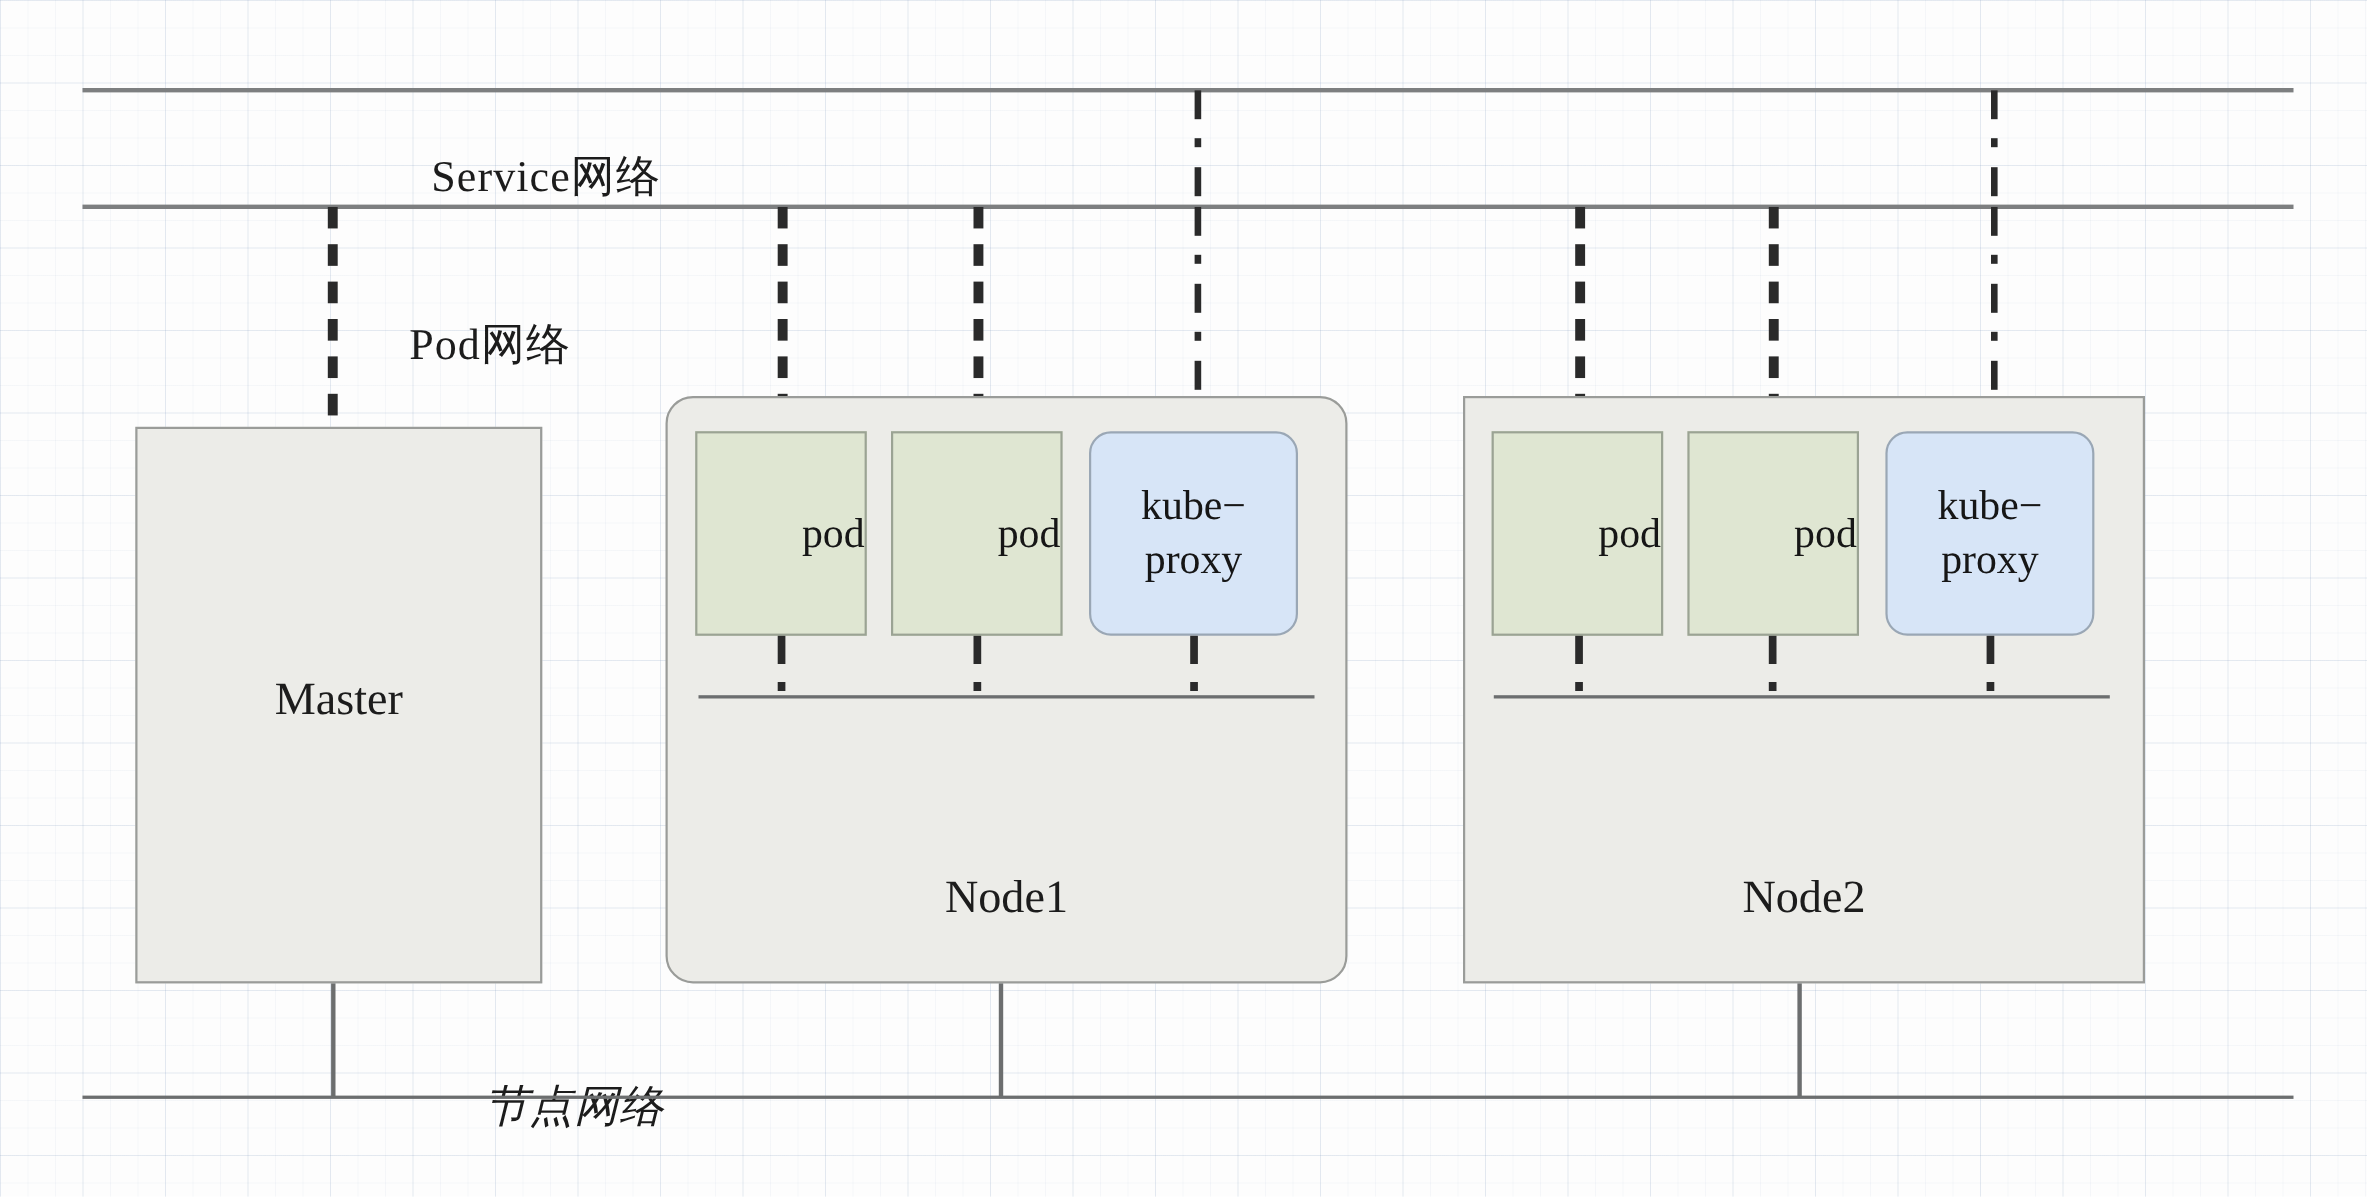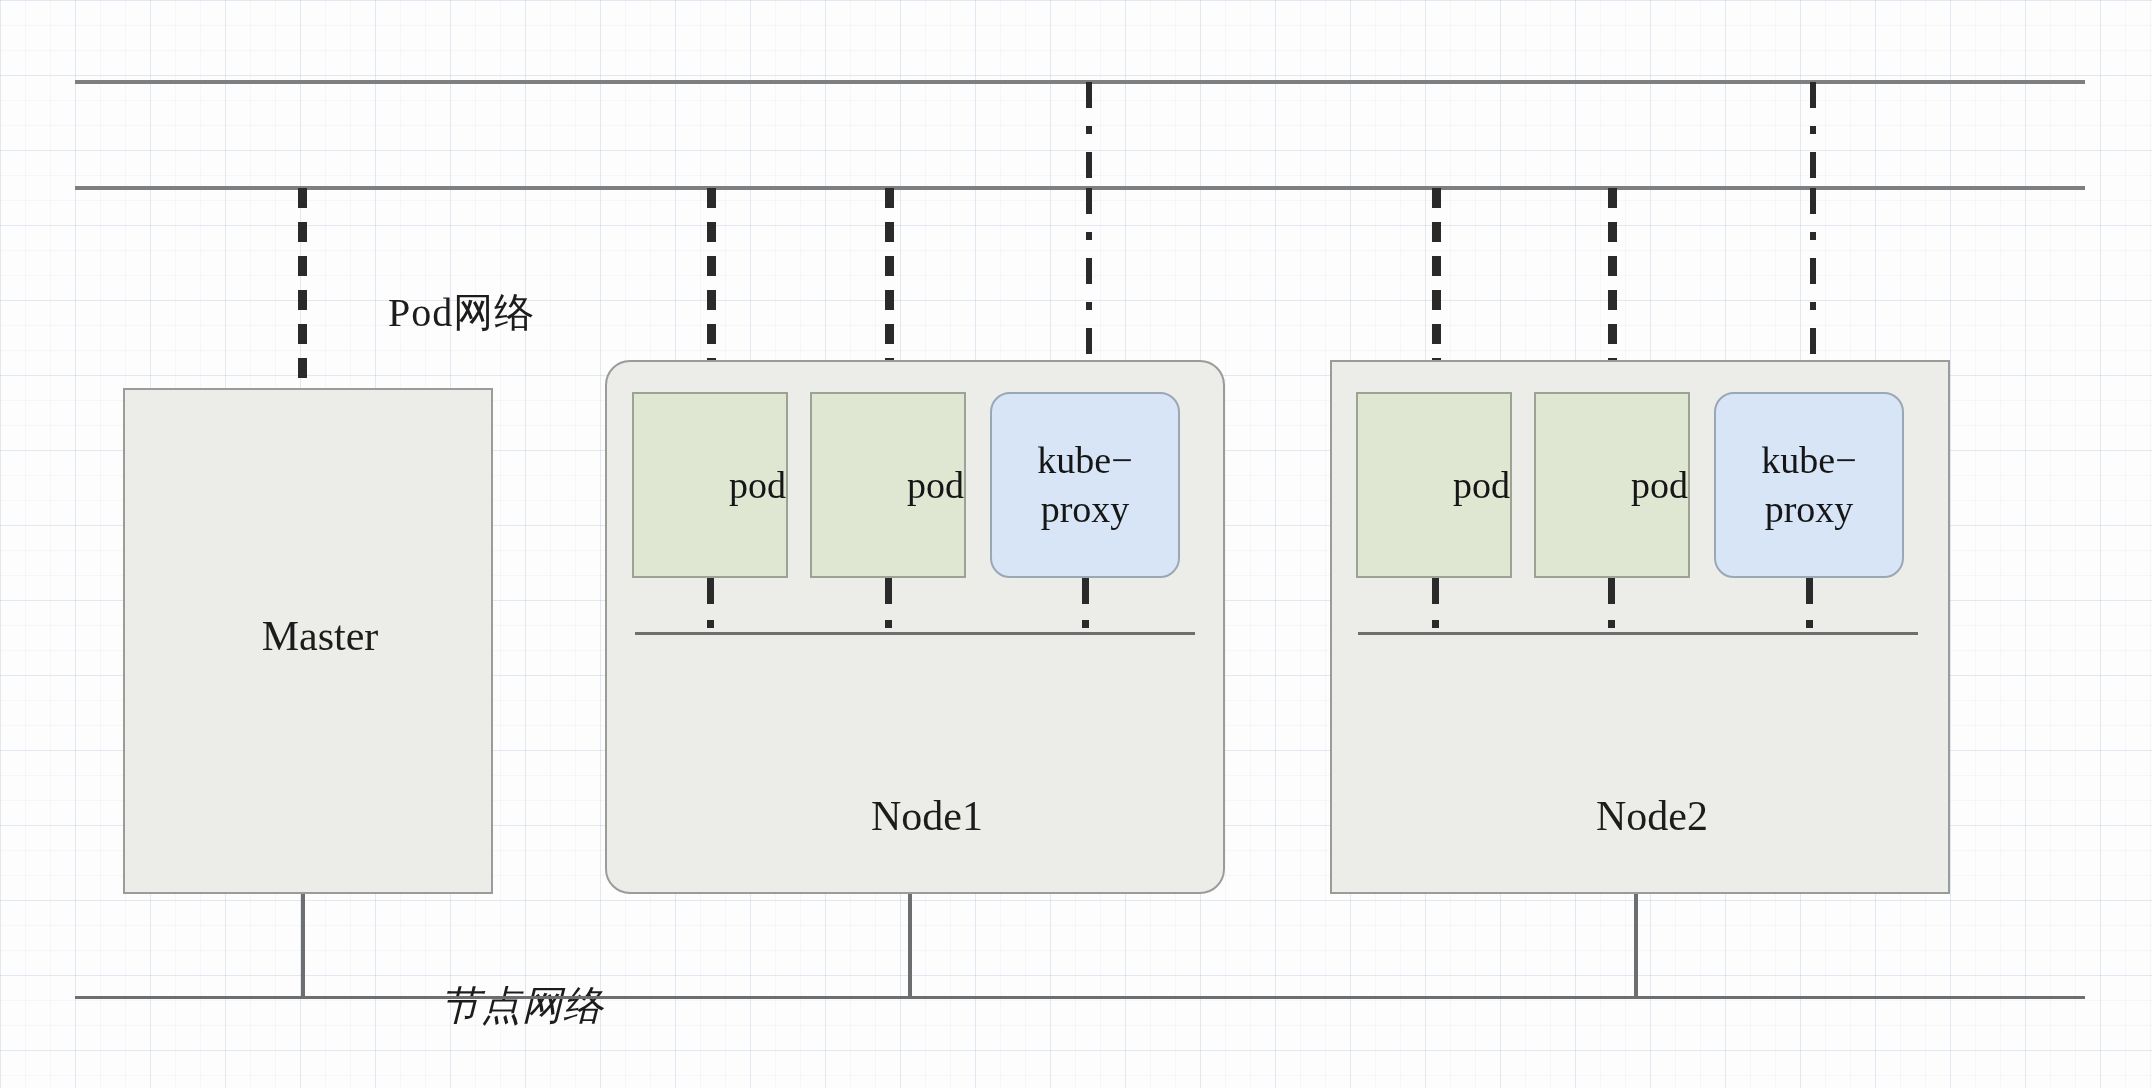--- a/index.html
+++ b/index.html
@@ -45,21 +45,20 @@
     white-space: nowrap;
     color: #1c1c1c;
   }
 
   
   .bigbox {
     position: absolute;
     background: #ecece8;
     border: 2px solid #9a9c99;
     box-sizing: border-box;
-    padding-left: 12px;
   }
   .bigbox-label {
     position: absolute;
     width: 100%;
     text-align: center;
     font-size: 42px;
     color: #1c1c1c;
     white-space: nowrap;
   }
 
@@ -140,26 +139,27 @@
     width: 4px;
     background: #6c6e6f;
   }
 </style>
 </head>
 <body>
 
 <div id="canvas">
 
   <div class="bus" style="left:75px; top:80px; width:2010px;"></div>
+  <div class="net-label" style="left:392px; top:133px;">Service网络</div>
 
   <div class="dashdot-v" style="left:1086px; top:82px; height:104px;"></div>
   <div class="dashdot-v" style="left:1810px; top:82px; height:104px;"></div>
 
   <div class="bus" style="left:75px; top:186px; width:2010px;"></div>
-  <div class="net-label" style="left:388px; top:285px;">Pod网络</div>
+  <div class="net-label" style="left:372px; top:285px;">Pod网络</div>
 
   <div class="dash-v" style="left:298px; top:188px; height:200px;"></div>
 
   <div class="dash-v" style="left:707px; top:188px; height:204px;"></div>
   <div class="dash-v" style="left:885px; top:188px; height:204px;"></div>
 
   <div class="dashdot-v" style="left:1086px; top:188px; height:212px;"></div>
 
   <div class="dash-v" style="left:1432px; top:188px; height:204px;"></div>
   <div class="dash-v" style="left:1608px; top:188px; height:204px;"></div>

